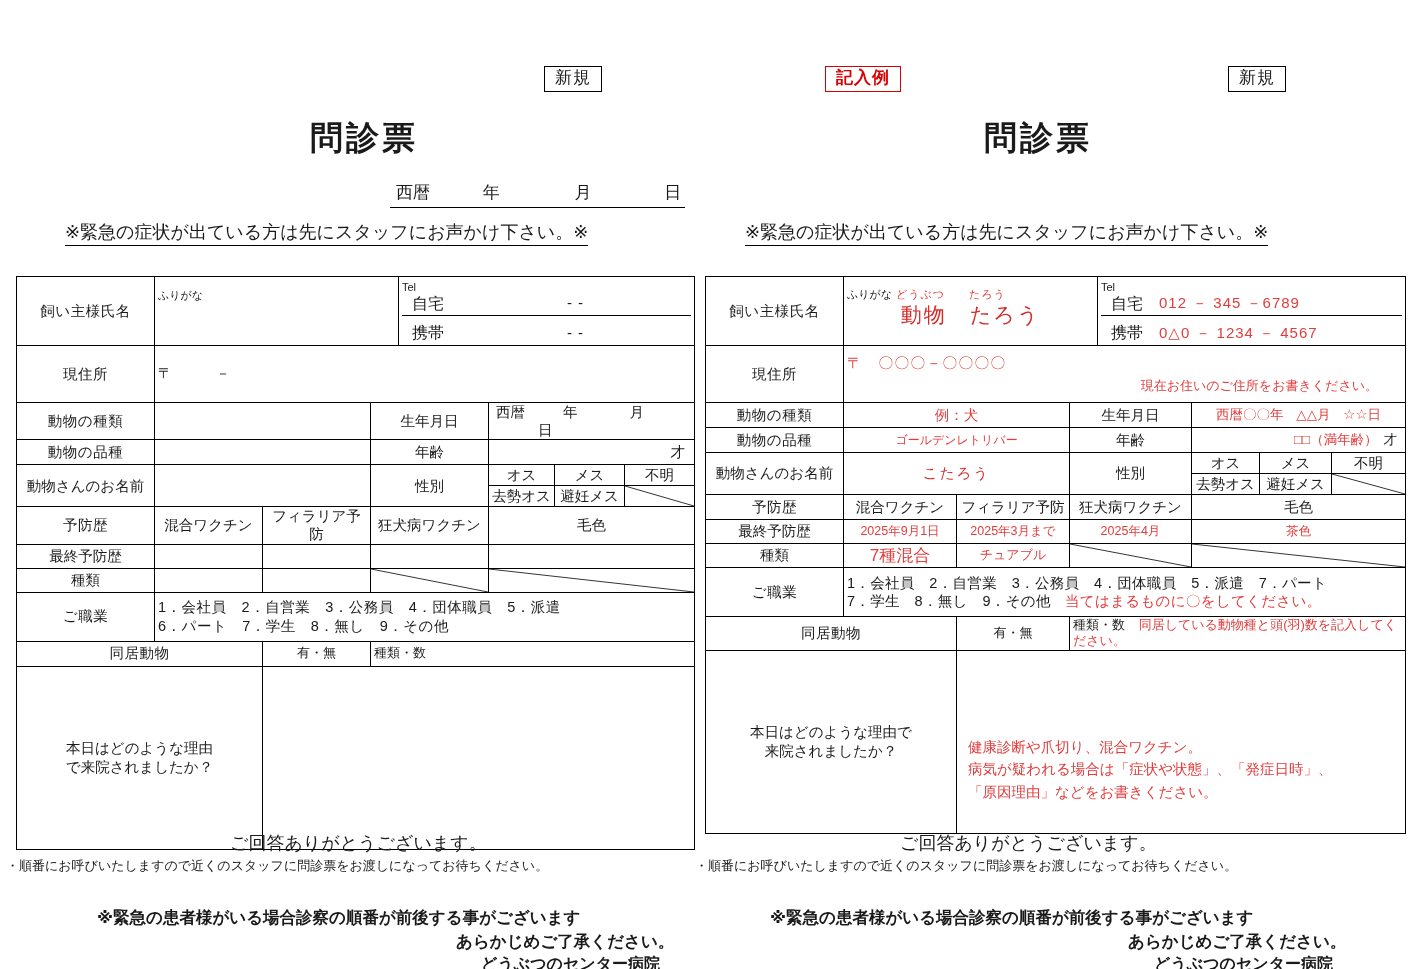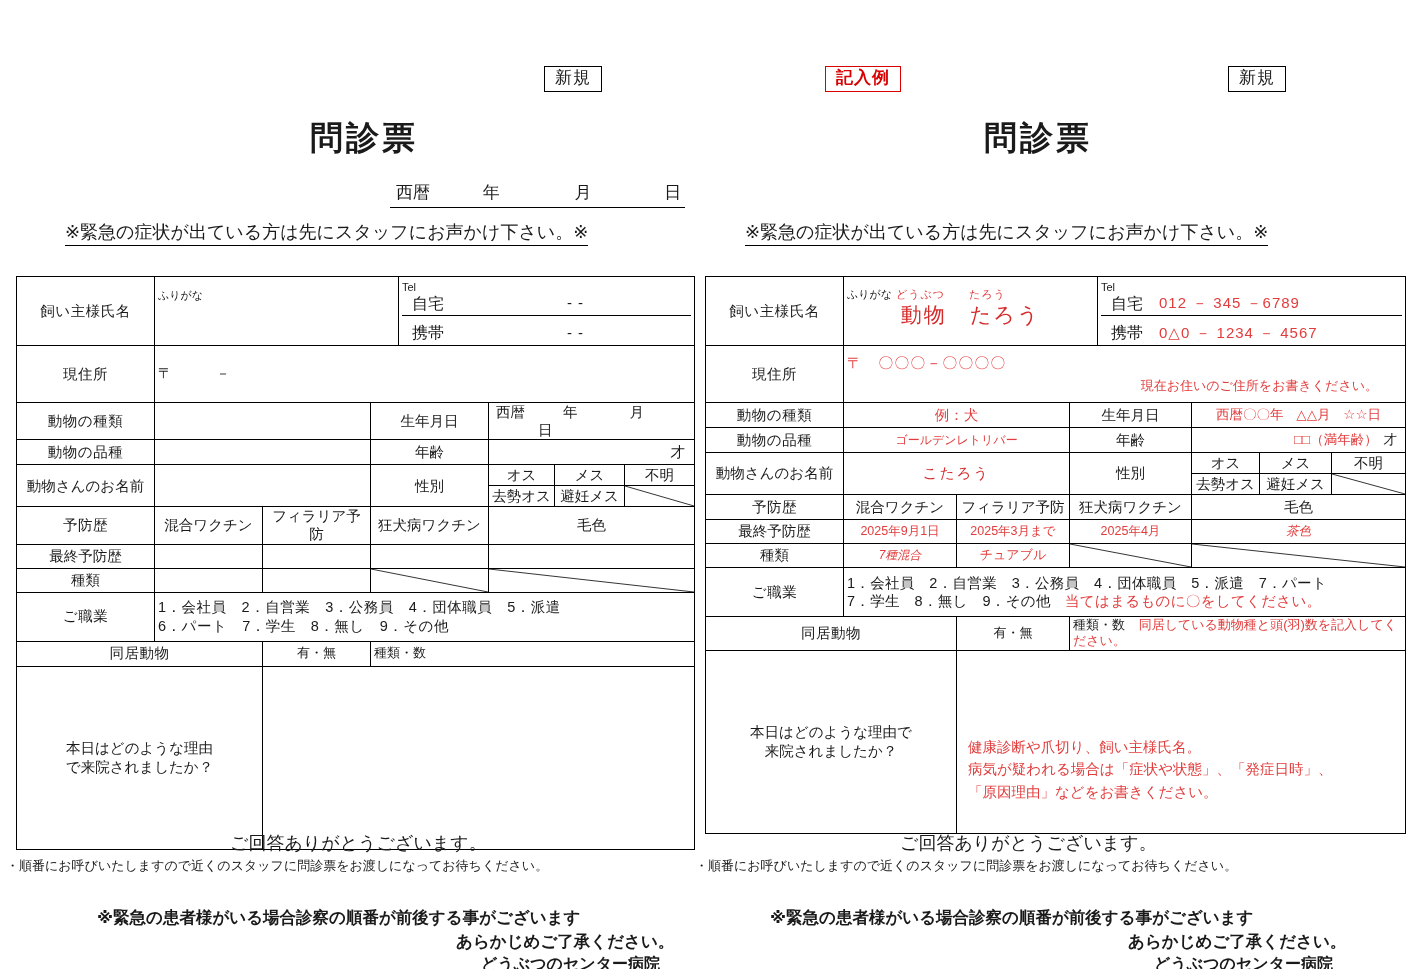--- a/index.html
+++ b/index.html
@@ -360,25 +360,25 @@
         <td class="lbl-sm">混合ワクチン</td>
         <td class="lbl-sm">フィラリア予防</td>
         <td colspan="2" class="lbl-sm">狂犬病ワクチン</td>
         <td colspan="3" class="lbl-sm">毛色</td>
       </tr>
       <tr>
         <td class="lbl-xs" style="height:23px;">最終予防歴</td>
         <td class="ctr red" style="font-size:12.5px;">2025年9月1日</td>
         <td class="ctr red" style="font-size:12.5px;">2025年3月まで</td>
         <td colspan="2" class="ctr red" style="font-size:12.5px;">2025年4月</td>
-        <td colspan="3" class="ctr red" style="font-size:12.5px;font-style:italic;">茶色</td>
+        <td colspan="3" class="ctr red" style="font-size:12.5px;">茶色</td>
       </tr>
       <tr>
         <td class="lbl-xs" style="height:23px;">種類</td>
-        <td class="ctr red" style="font-size:12px;font-style:italic;">7種混合</td>
+        <td class="ctr red" style="font-size:17px;">7種混合</td>
         <td class="ctr red" style="font-size:13px;">チュアブル</td>
         <td colspan="2" class="diag">
           <svg viewBox="0 0 122 23" preserveAspectRatio="none">
                 <line x1="0" y1="0" x2="122" y2="23" stroke="#000" stroke-width="0.8" vector-effect="non-scaling-stroke"></line>
               </svg>
         </td>
         <td colspan="3" class="diag">
           <svg viewBox="0 0 214 23" preserveAspectRatio="none">
                 <line x1="0" y1="0" x2="214" y2="23" stroke="#000" stroke-width="0.8" vector-effect="non-scaling-stroke"></line>
               </svg>
@@ -405,21 +405,21 @@
         </td>
       </tr>
 
       <tr>
         <td colspan="2" class="ctr reason-lbl" style="height:182px;">
           <div>本日はどのような理由で</div>
           <div>来院されましたか？</div>
         </td>
         <td colspan="6" class="top">
           <div class="reason-txt" style="padding-top:56px;padding-left:8px;">
-            <div>健康診断や爪切り、飼い主様氏名。</div>
+            <div>健康診断や爪切り、混合ワクチン。</div>
             <div>病気が疑われる場合は「症状や状態」、「発症日時」、</div>
             <div>「原因理由」などをお書きください。</div>
           </div>
         </td>
       </tr>
     </tbody>
       </table>
 
     <div class="ft ft1" style="left:200px;top:815px;">ご回答ありがとうございます。</div>
     <div class="ft ft2" style="left:-5px;top:841px;">・順番にお呼びいたしますので近くのスタッフに問診票をお渡しになってお待ちください。</div>

